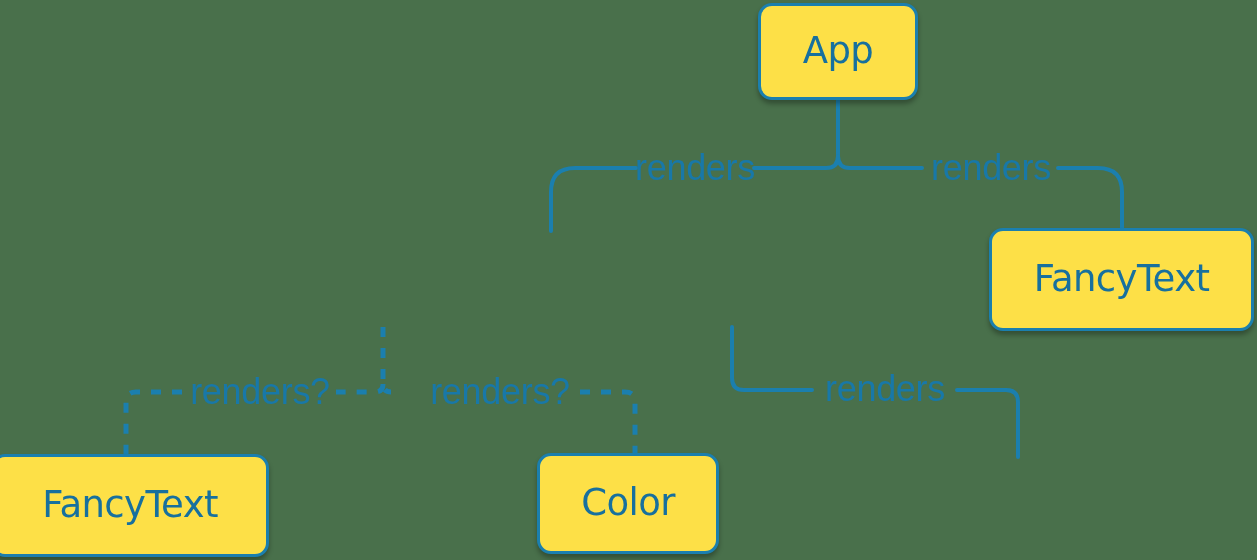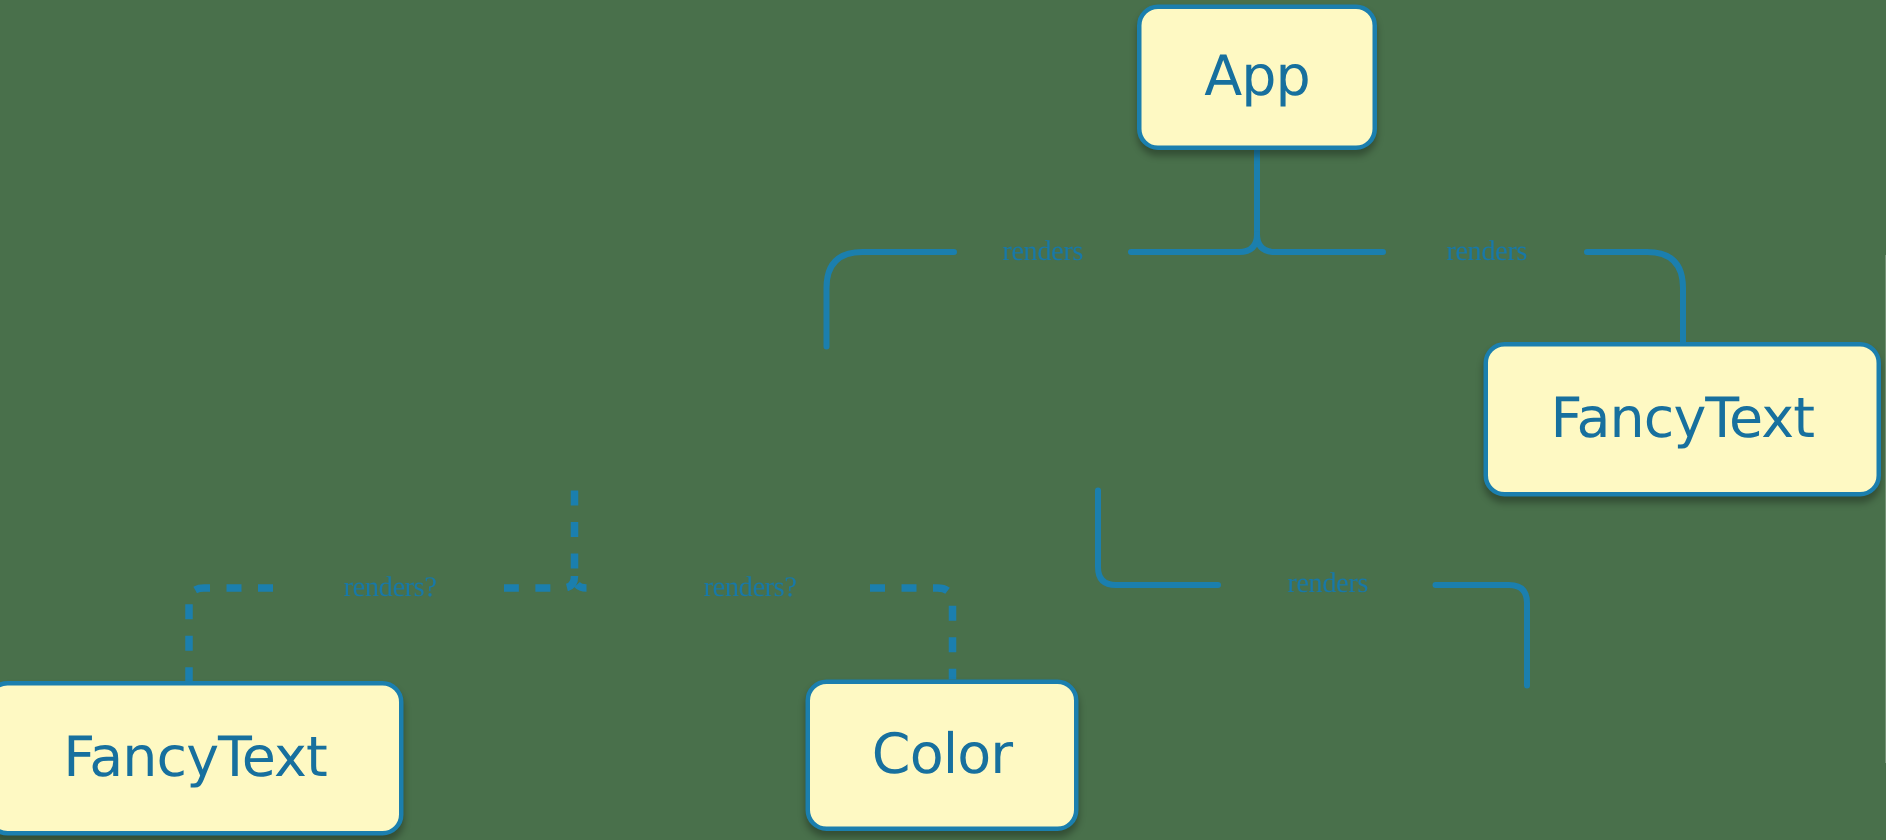--- a/index.html
+++ b/index.html
@@ -23,43 +23,43 @@
   #edge-layer {
     position: absolute;
     left: 0;
     top: 0;
     width: 1257px;
     height: 560px;
   }
   .node {
     position: absolute;
     box-sizing: border-box;
-    background: #fef9c3;
+    background: #fde047;
     border: 3px solid #1b7fae;
     border-radius: 14px;
     display: flex;
     align-items: center;
     justify-content: center;
     color: #17709e;
     font-family: "DejaVu Sans", sans-serif;
     font-size: 37px;
     letter-spacing: -0.6px;
     box-shadow: 0 4px 5px rgba(0, 0, 0, 0.30);
     z-index: 3;
   }
   .node-label {
     white-space: nowrap;
     line-height: 1;
     padding-bottom: 3px;
   }
   .edge-label {
     position: absolute;
     color: #1878a8;
-    font-family: Liberation Serif, serif;
-    font-size: 19px;
+    font-family: Liberation Sans, sans-serif;
+    font-size: 36px;
     letter-spacing: -0.3px;
     white-space: nowrap;
     transform: translate(-50%, -50%);
     line-height: 1;
     z-index: 4;
   }
 </style>
 </head>
 <body>
 

